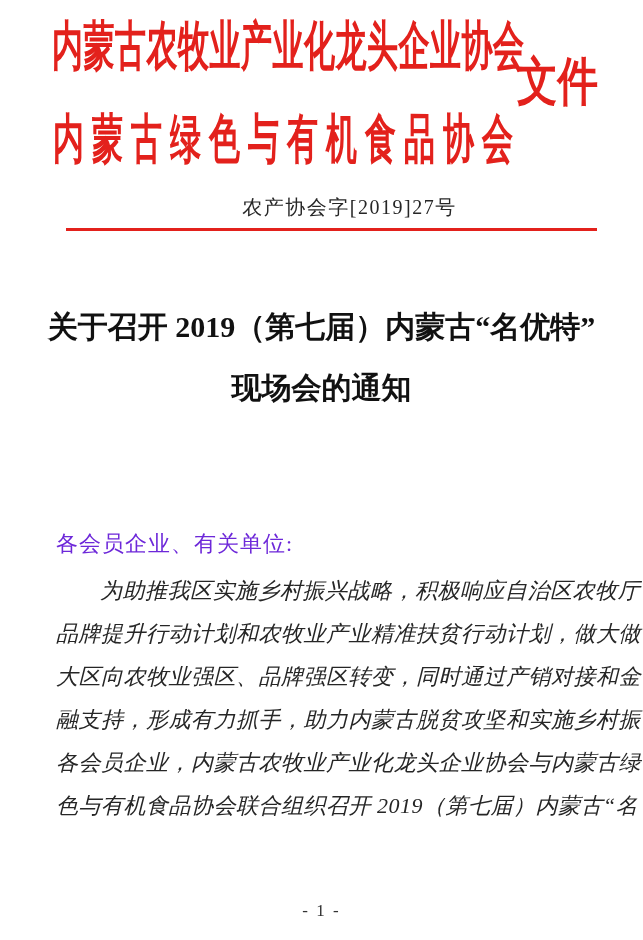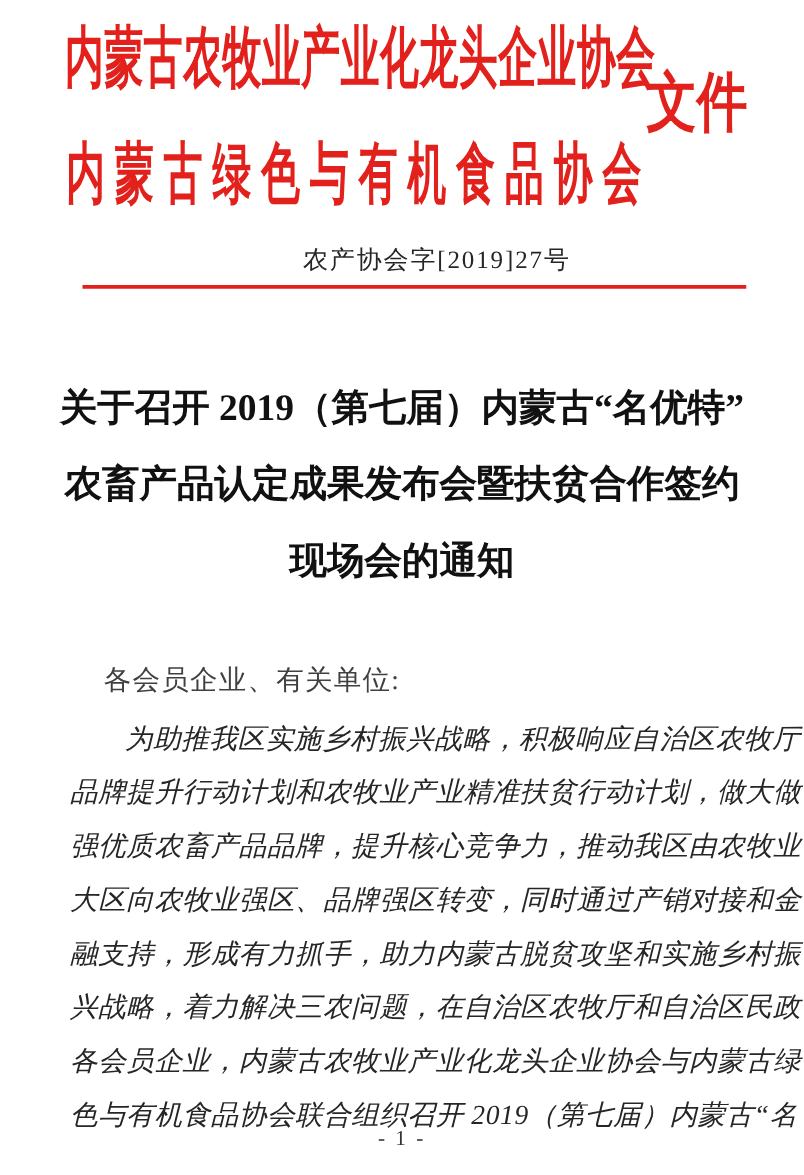--- a/index.html
+++ b/index.html
@@ -88,24 +88,23 @@
     white-space: nowrap;
   }
 
   
   .salutation {
     position: absolute;
     left: 56px;
     top: 532px;
     font-size: 22px;
     line-height: 24px;
-    color: #404040;
+    color: #6d28d9;
     letter-spacing: 1px;
     white-space: nowrap;
-    margin-left: 27px;
   }
   .paragraph {
     position: absolute;
     left: 56px;
     top: 569px;
     width: 545px;
     font-size: 22px;
     line-height: 43px;
     color: #262626;
     letter-spacing: 0.5px;
@@ -140,32 +139,29 @@
   <div class="lh-org lh-org2">内蒙古绿色与有机食品协会</div>
 
   <div class="lh-wenjian">文件</div>
 
   <div class="doc-number">农产协会字[2019]27号</div>
 
   <div class="red-rule"></div>
 
   <div class="doc-title">
     <div class="t-line">关于召开 2019（第七届）内蒙古“名优特”</div>
-    <div class="t-line">农畜产品认定成果发布会暨扶贫合作签约</div>
     <div class="t-line">现场会的通知</div>
   </div>
 
   <div class="salutation">各会员企业、有关单位:</div>
 
   <div class="paragraph">
     <div class="p-line first">为助推我区实施乡村振兴战略，积极响应自治区农牧厅</div>
     <div class="p-line">品牌提升行动计划和农牧业产业精准扶贫行动计划，做大做</div>
-    <div class="p-line">强优质农畜产品品牌，提升核心竞争力，推动我区由农牧业</div>
     <div class="p-line">大区向农牧业强区、品牌强区转变，同时通过产销对接和金</div>
     <div class="p-line">融支持，形成有力抓手，助力内蒙古脱贫攻坚和实施乡村振</div>
-    <div class="p-line">兴战略，着力解决三农问题，在自治区农牧厅和自治区民政</div>
     <div class="p-line">各会员企业，内蒙古农牧业产业化龙头企业协会与内蒙古绿</div>
     <div class="p-line">色与有机食品协会联合组织召开 2019（第七届）内蒙古“名</div>
   </div>
 
   <div class="page-footer">- 1 -</div>
 
 </div>
 
 </body></html>

